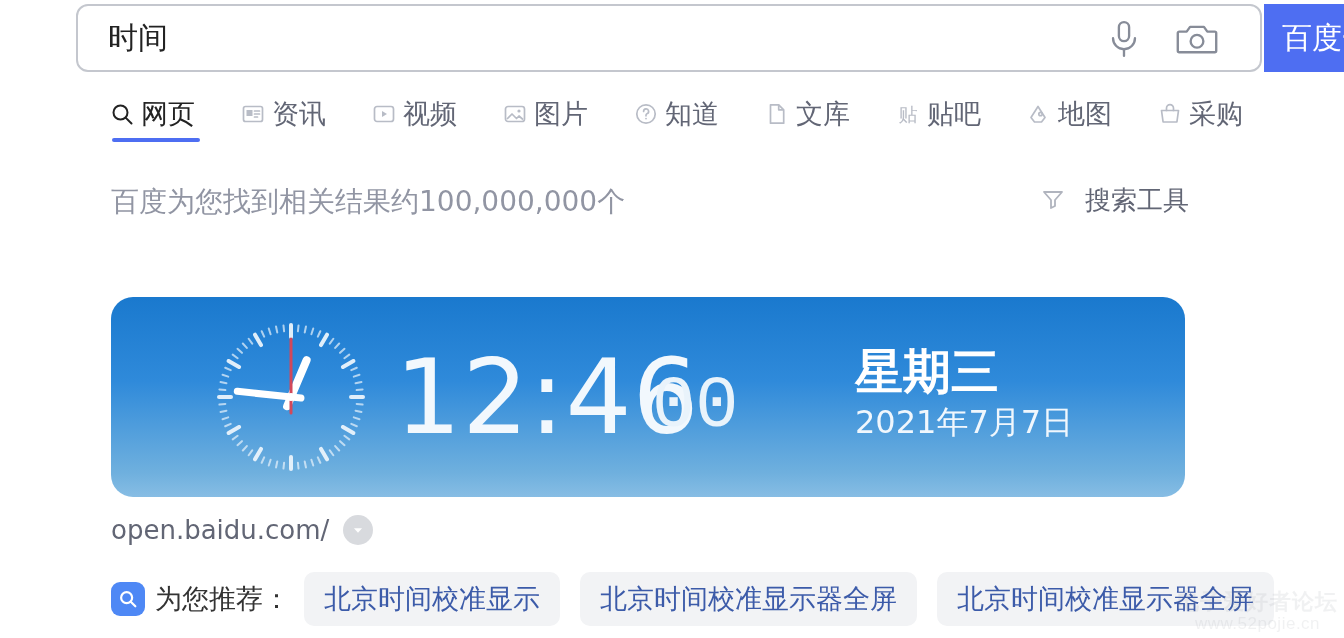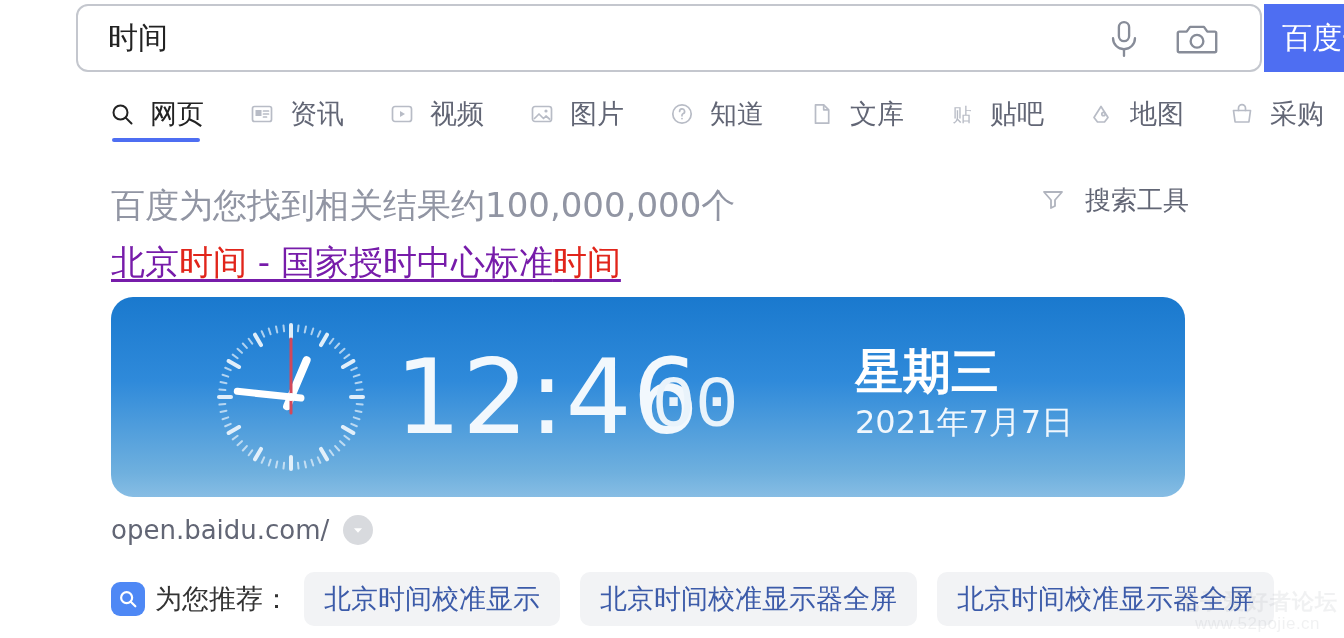--- a/index.html
+++ b/index.html
@@ -49,39 +49,39 @@
     font-family: "DejaVu Sans", "Liberation Sans", sans-serif;
     overflow: hidden; white-space: nowrap;
   }
 
   
   .tabs {
     position: absolute; left: 110px; top: 96px;
     display: flex; align-items: center; gap: 0;
   }
   .tab {
-    display: flex; align-items: center; gap: 16px;
+    display: flex; align-items: center; gap: 7px;
     margin-right: 46px; cursor: pointer; position: relative;
     padding-bottom: 10px;
   }
   .tab .tab-label {
     font-size: 27px; color: #626675; white-space: nowrap;
     font-family: "DejaVu Sans", "Liberation Sans", sans-serif;
   }
   .tab.active .tab-label { color: #222; }
   .tab .tab-ico { width: 24px; height: 24px; flex: 0 0 24px; display:block; }
   .tab .underline {
     position: absolute; left: 2px; bottom: 0; height: 4px; width: 88px;
     background: #4e6ef2; border-radius: 2px;
   }
 
   
   .result-count {
     position: absolute; left: 111px; top: 183px;
-    font-size: 34px; color: #9195a3;
+    font-size: 28px; color: #9195a3;
     font-family: "DejaVu Sans", "Liberation Sans", sans-serif;
     white-space: nowrap;
   }
   .search-tools {
     position: absolute; right: 155px; top: 183px;
     display: flex; align-items: center; gap: 20px; cursor: pointer;
   }
   .search-tools .st-label {
     font-size: 26px; color: #626675;
     font-family: "DejaVu Sans", "Liberation Sans", sans-serif;
@@ -306,21 +306,20 @@
 
   <div class="search-tools">
     <span>
       <svg viewBox="0 0 24 24" width="24" height="24" fill="none" stroke="#b0b4be" stroke-width="1.8">
         <path d="M3 5h18l-7 8v6l-4 2v-8z" stroke-linejoin="round"></path>
       </svg>
     </span>
     <span class="st-label">搜索工具</span>
   </div>
 
-  <a class="result-title" href="#"><span>北京</span><em>时间</em><span> - 国家授时中心标准</span><em>时间</em></a>
 
   <div class="clock-card">
 
     <div class="analog">
       <svg id="analog-svg" viewBox="0 0 156 156" width="156" height="156">
           <line x1="78" y1="18" x2="78" y2="6" stroke="#eaf4fc" stroke-width="4" opacity="0.95" stroke-linecap="round"></line>
           <line x1="84.89887857566512" y1="12.361554905693964" x2="85.52604935527106" y2="6.3944235334843285" stroke="#eaf4fc" stroke-width="2" opacity="0.7" stroke-linecap="round"></line>
           <line x1="91.72217159397212" y1="13.442258351568839" x2="92.96964173887868" y2="7.573372747166005" stroke="#eaf4fc" stroke-width="2" opacity="0.7" stroke-linecap="round"></line>
           <line x1="98.39512162874652" y1="15.230269924519867" x2="100.24922359499621" y2="9.523930826748952" stroke="#eaf4fc" stroke-width="2" opacity="0.7" stroke-linecap="round"></line>
           <line x1="104.84461844300282" y1="17.70599979558834" x2="107.28503830145762" y2="12.224727049732735" stroke="#eaf4fc" stroke-width="2" opacity="0.7" stroke-linecap="round"></line>

